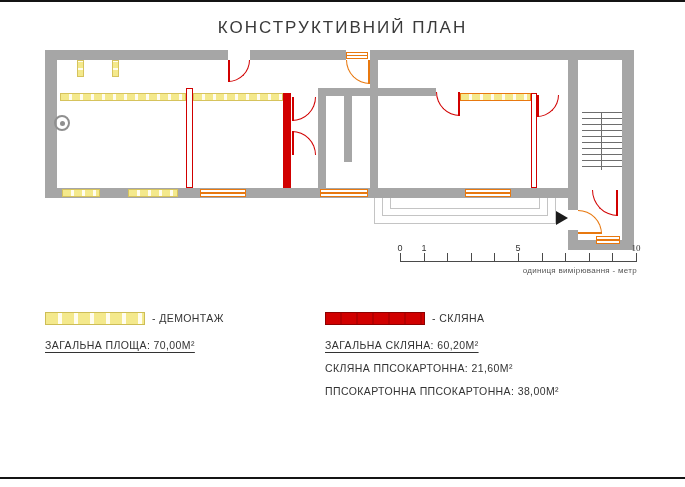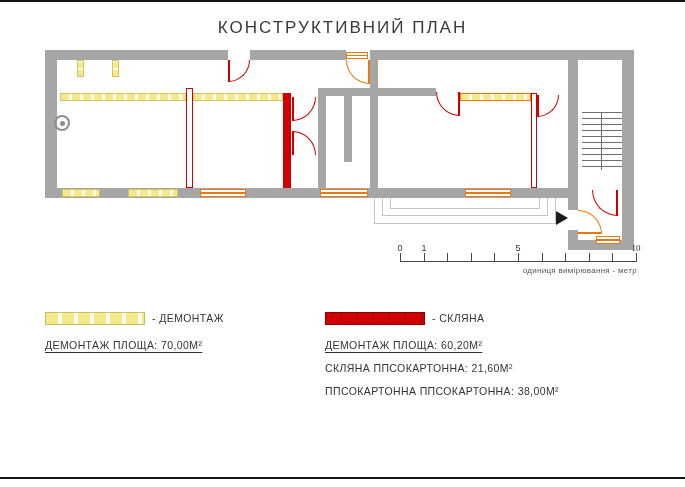--- a/index.html
+++ b/index.html
@@ -144,20 +144,20 @@
   <span class="scale-label" style="left:510px;top:243px;">5</span>
   <span class="scale-label" style="left:628px;top:243px;font-family:Liberation Serif, serif;">10</span>
   <div class="ticks" style="left:400px;top:253px;width:237px;height:8px;"></div>
   <div class="ln" style="left:400px;top:261px;width:237px;height:1px;"></div>
   <div class="scale-caption" style="left:437px;top:266px;width:200px;">одиниця вимірювання - метр</div>
 </div>
 
 <div>
   <div class="sw sw-demo" style="left:45px;top:312px;"></div>
   <span class="legend-text" style="left:152px;top:312px;">- ДЕМОНТАЖ</span>
-  <span class="legend-text underline" style="left:45px;top:339px;">ДЕМОНТАЖ ПЛОЩА: 70,00М²</span>
+  <span class="legend-text underline" style="left:45px;top:339px;">ЗАГАЛЬНА ПЛОЩА: 70,00М²</span>
 
   <div class="sw sw-mont" style="left:325px;top:312px;"></div>
   <span class="legend-text" style="left:432px;top:312px;">- СКЛЯНА</span>
-  <span class="legend-text underline" style="left:325px;top:339px;">ДЕМОНТАЖ ПЛОЩА: 60,20М²</span>
+  <span class="legend-text underline" style="left:325px;top:339px;">ЗАГАЛЬНА СКЛЯНА: 60,20М²</span>
   <span class="legend-text" style="left:325px;top:362px;">СКЛЯНА ППСОКАРТОННА: 21,60М²</span>
   <span class="legend-text" style="left:325px;top:385px;">ППСОКАРТОННА ППСОКАРТОННА: 38,00М²</span>
 </div>
 
 </body></html>

